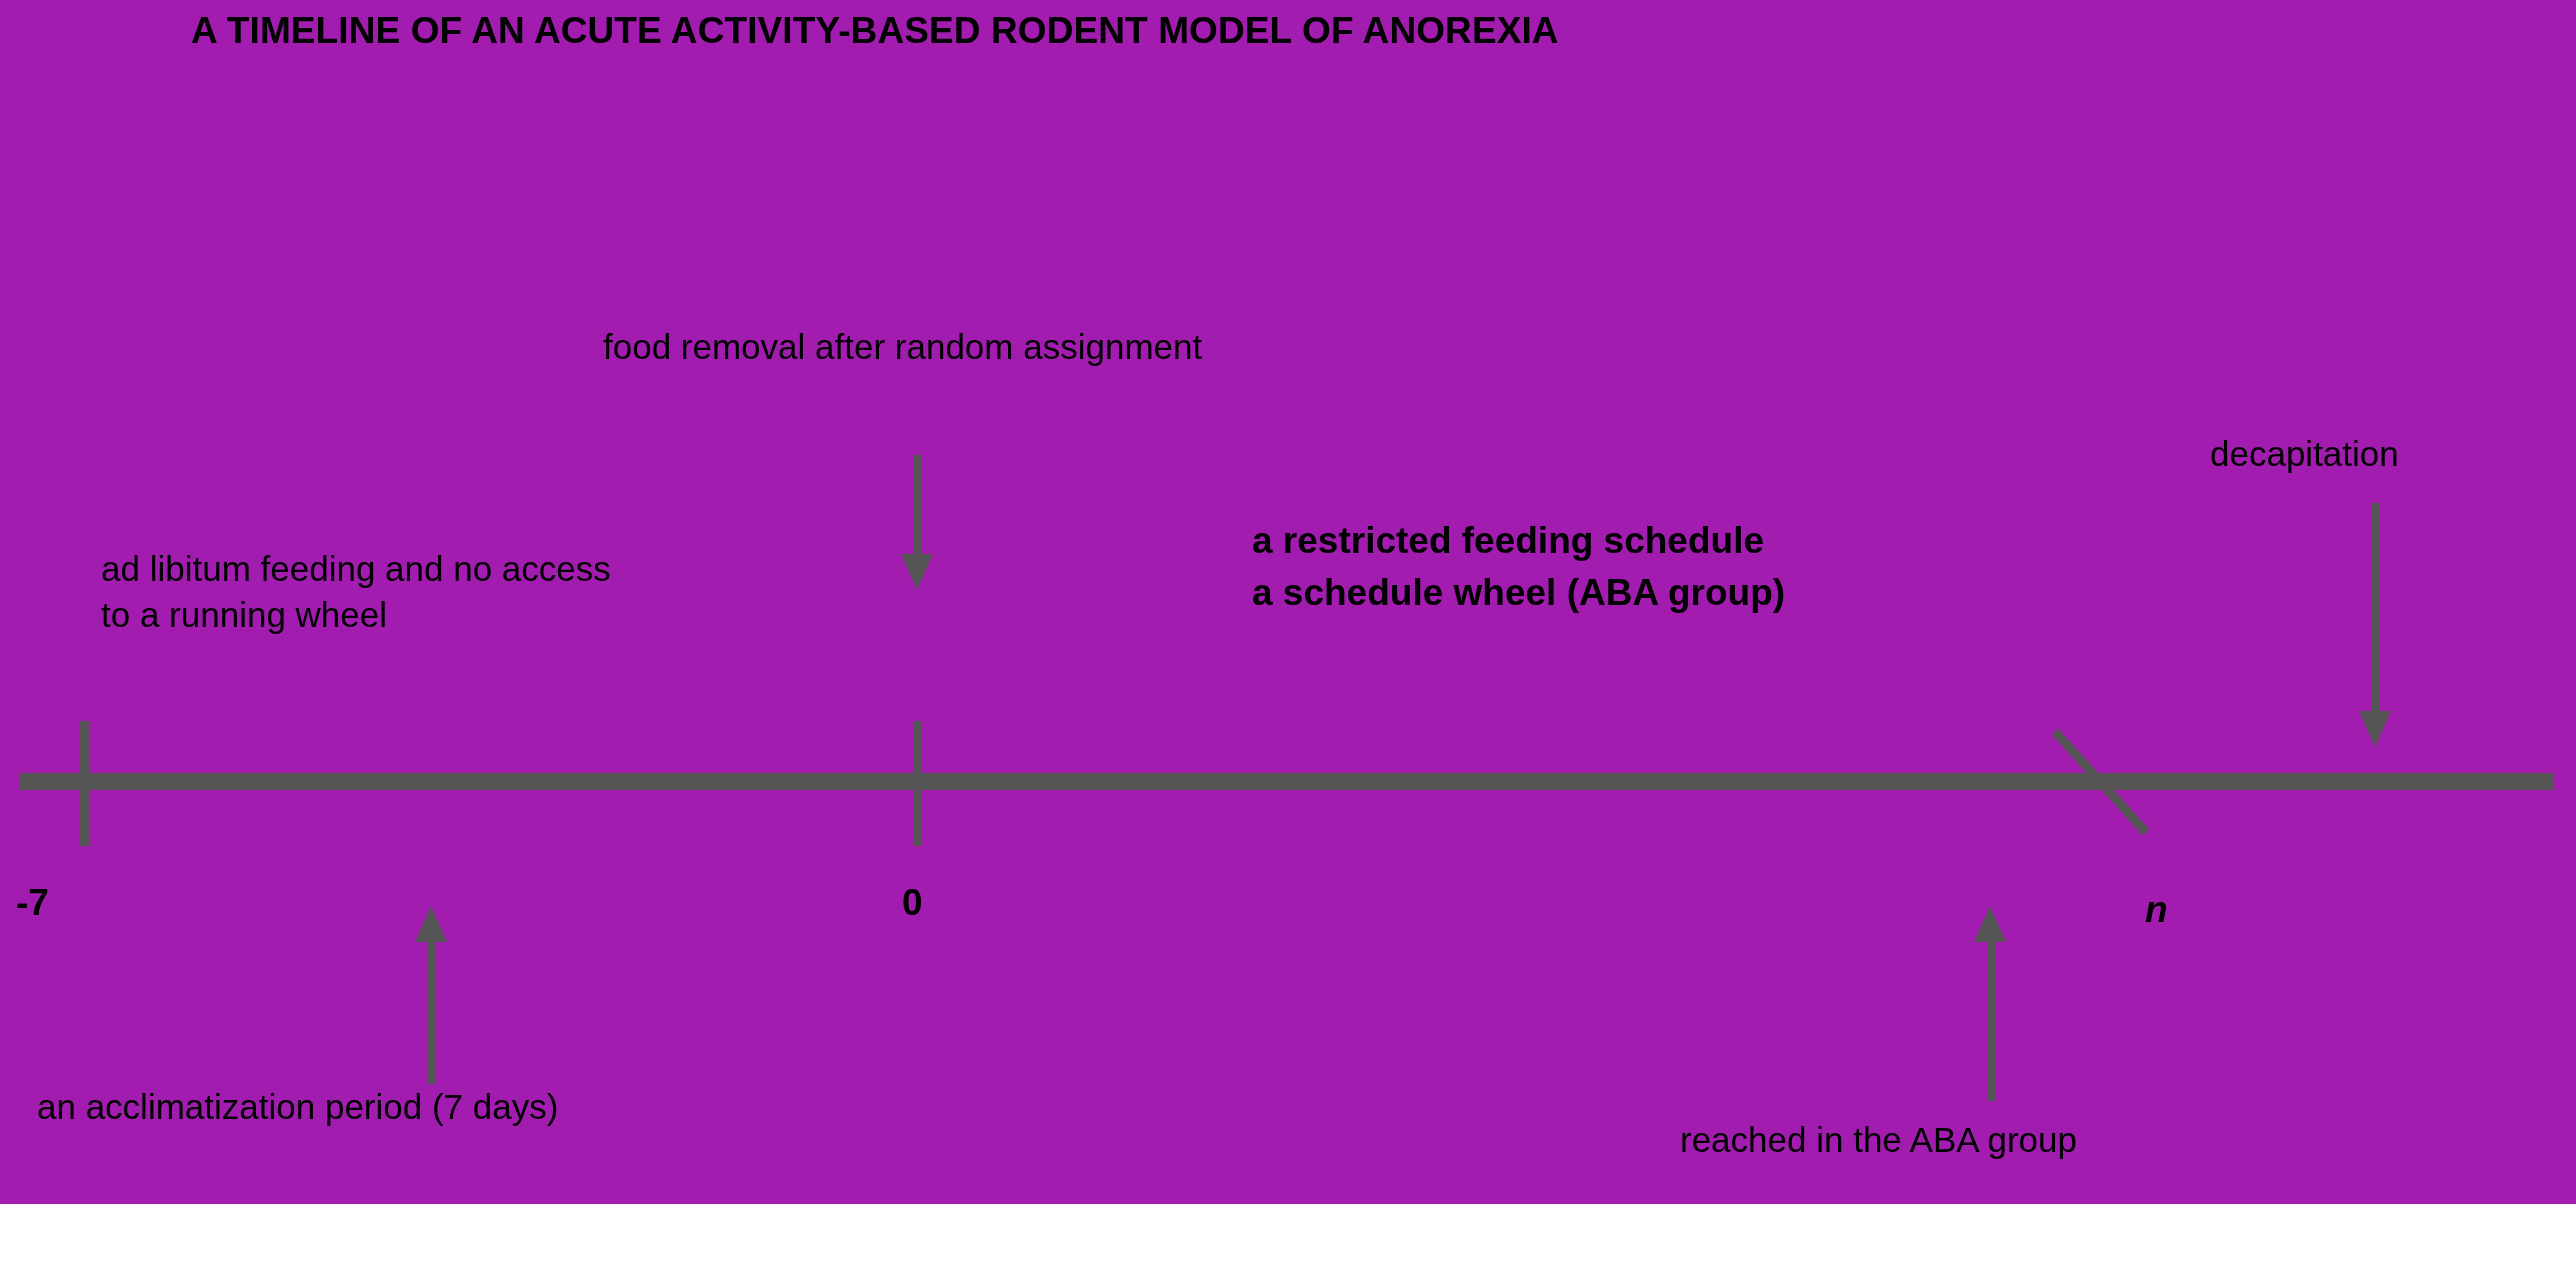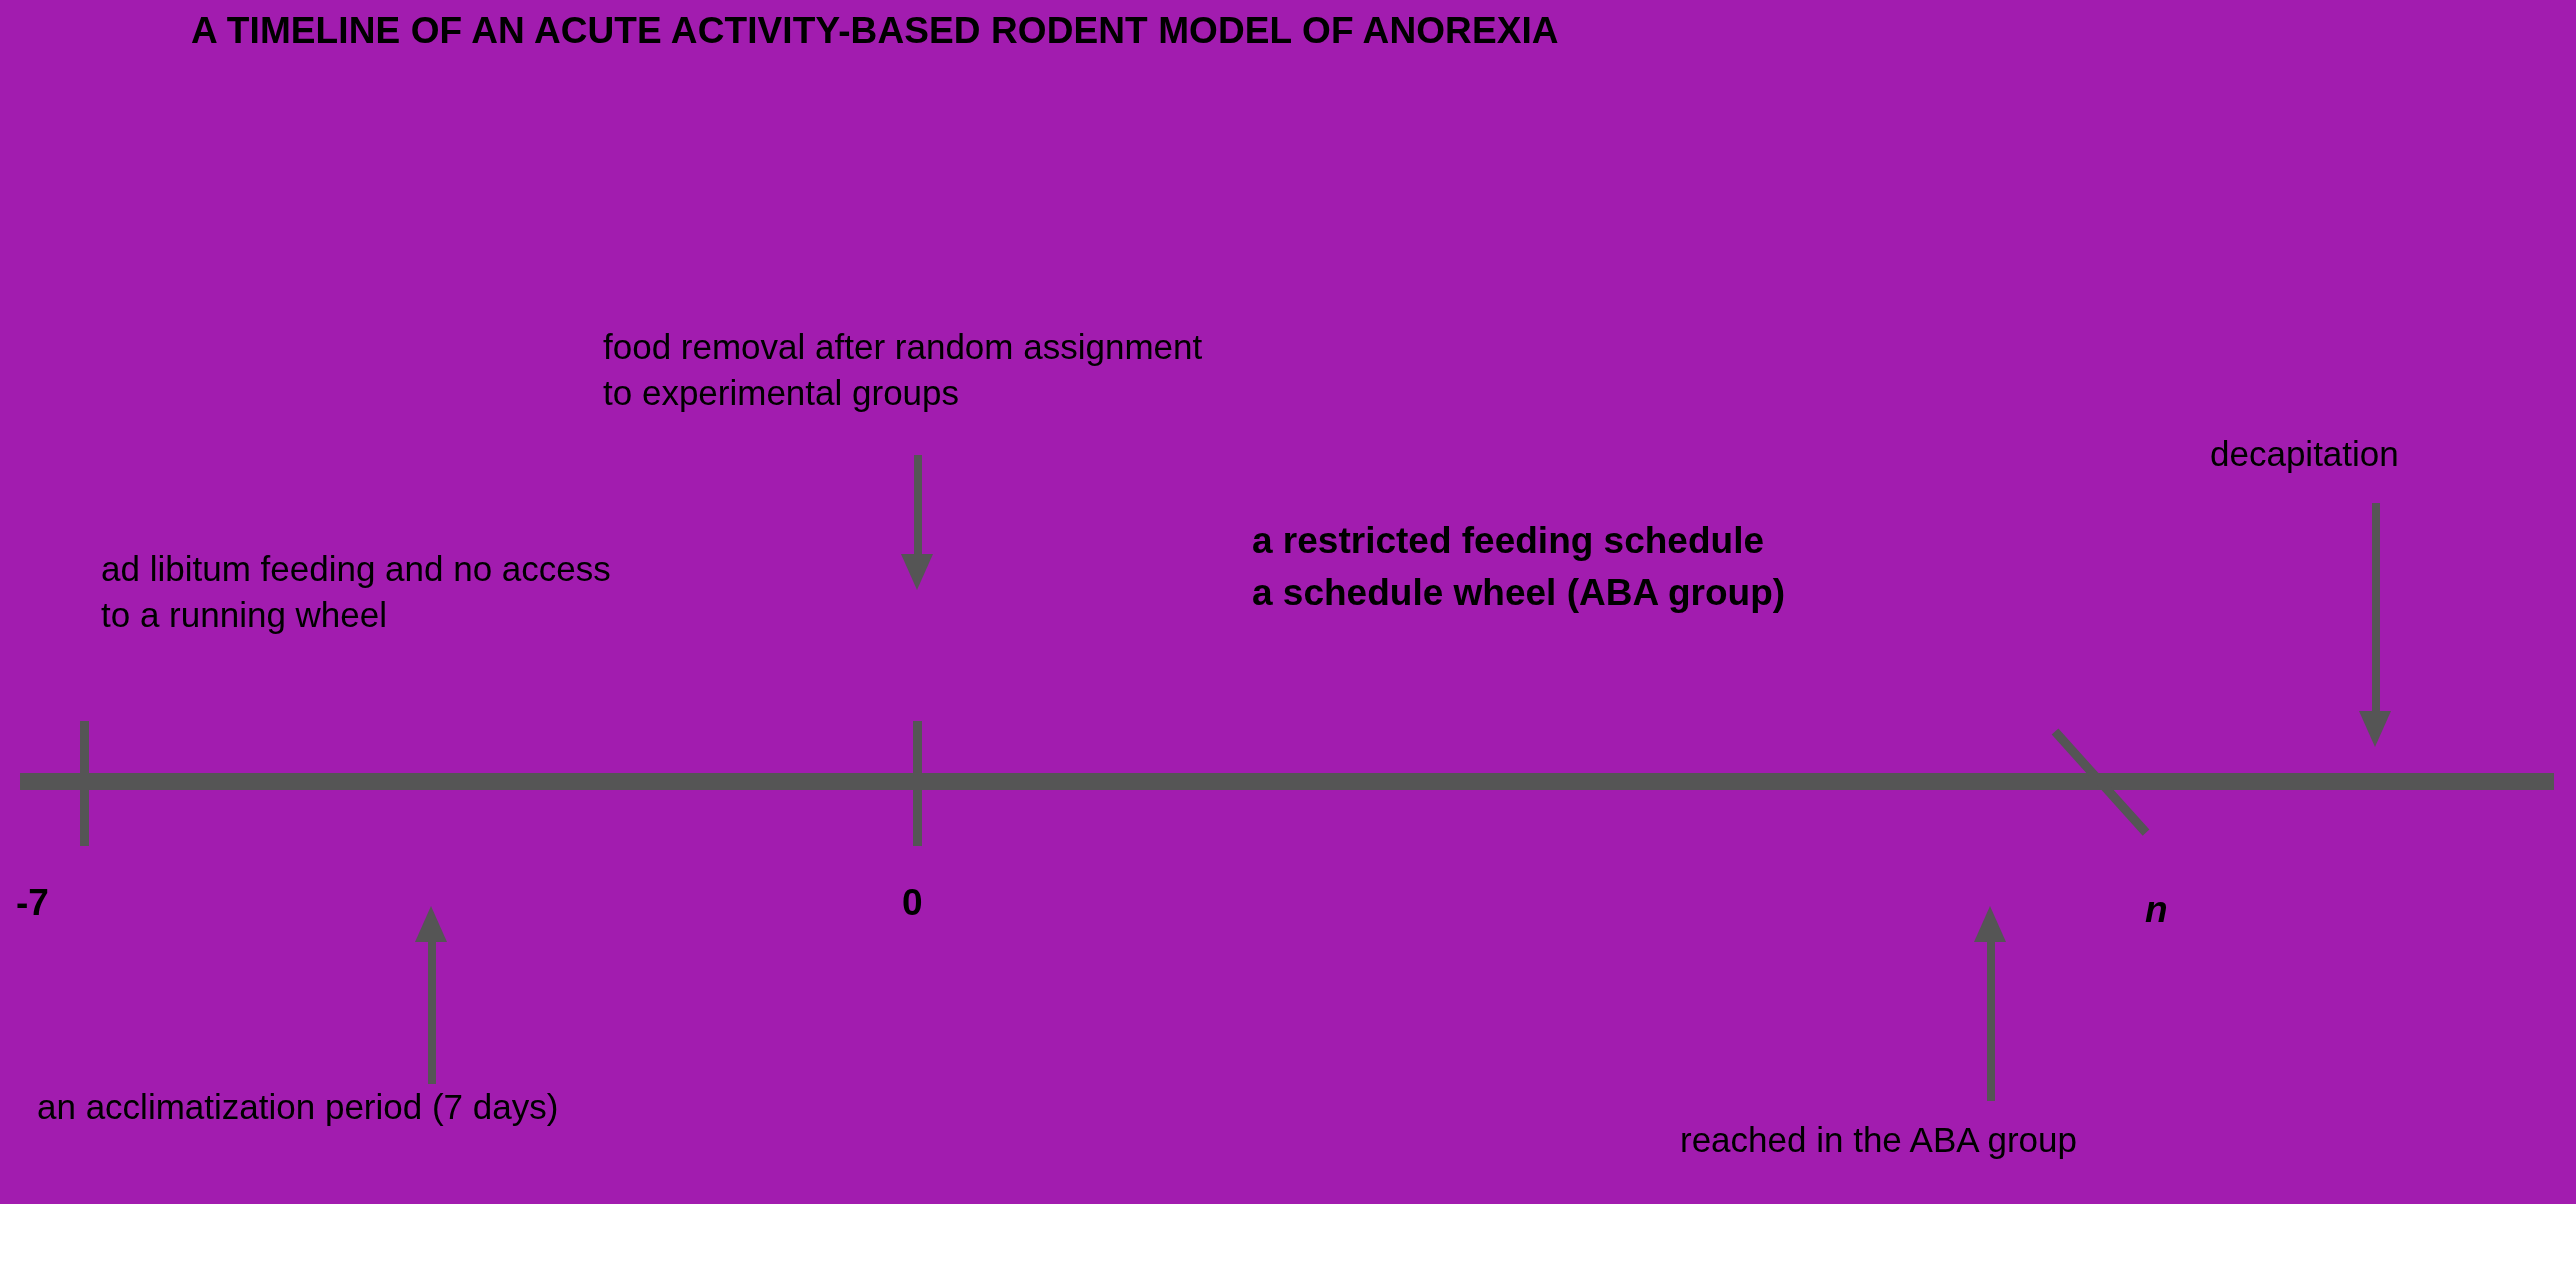--- a/index.html
+++ b/index.html
@@ -115,21 +115,20 @@
 </style>
 </head>
 <body>
 
 <div id="stage">
 
   <div class="title">A TIMELINE OF AN ACUTE ACTIVITY-BASED RODENT MODEL OF ANOREXIA</div>
 
   <div class="tblock" style="left:603px; top:288px;margin-top:36px;">
     <span class="line">food removal after random assignment</span>
-    <span class="line">to experimental groups</span>
   </div>
 
   <div class="arrow down" style="left:901px; top:455px; height:135px;">
     <div class="shaft" style="top:0px; height:101px;"></div>
     <div class="head" style="top:99px;"></div>
   </div>
 
   <div class="tblock" style="left:101px; top:546px;">
     <span class="line">ad libitum feeding and no access</span>
     <span class="line">to a running wheel</span>

